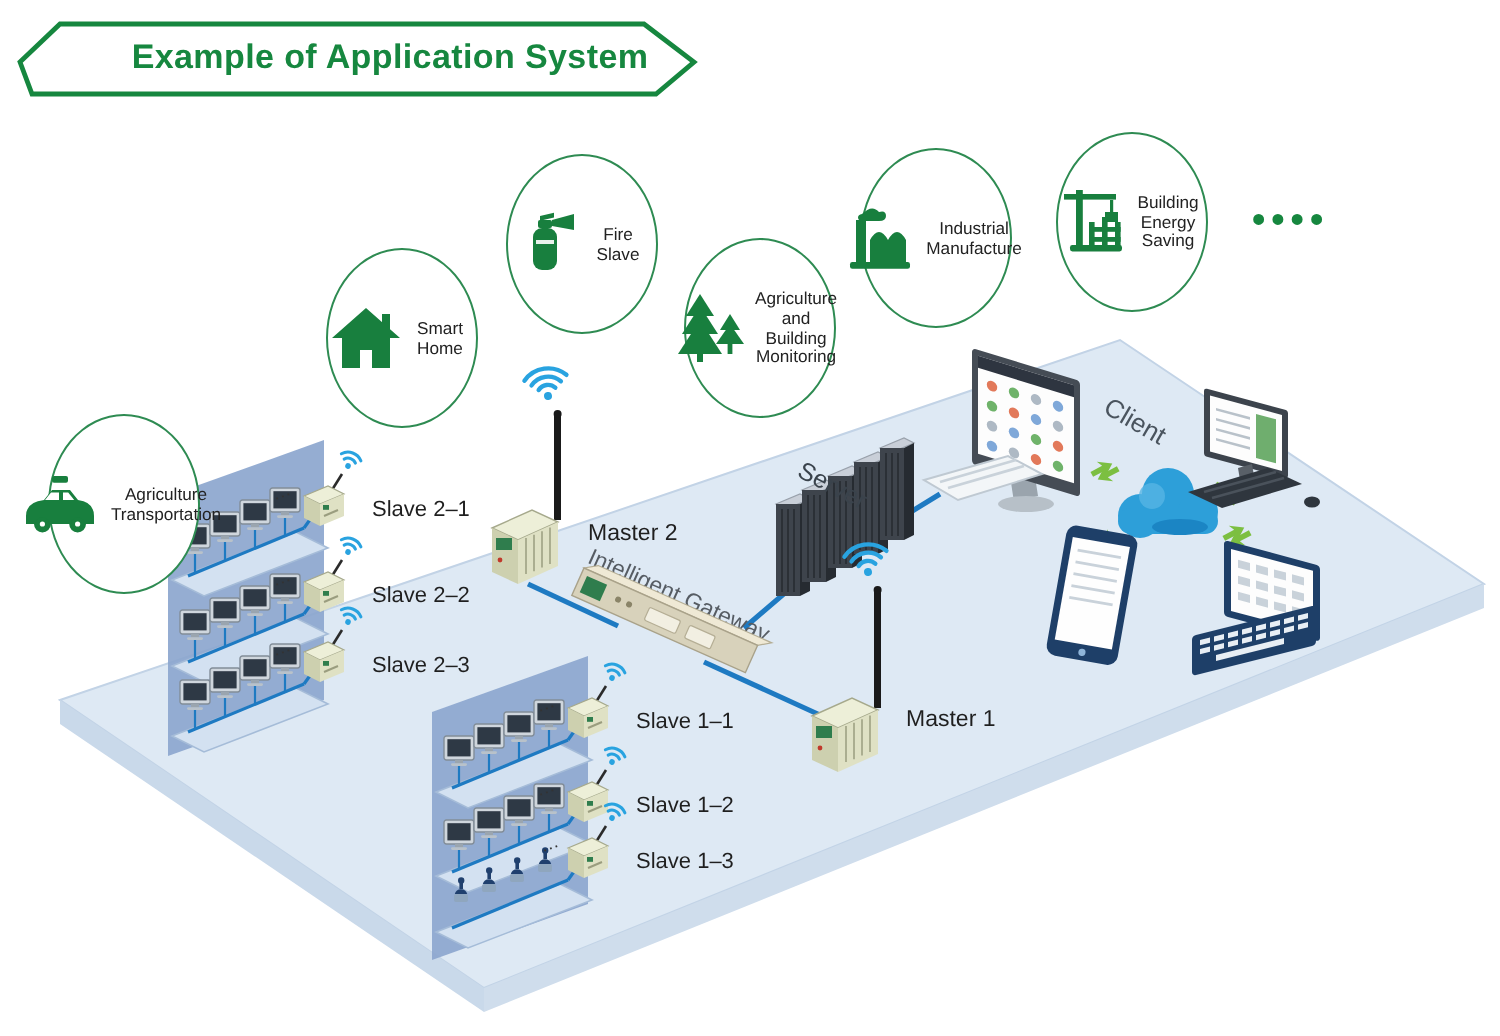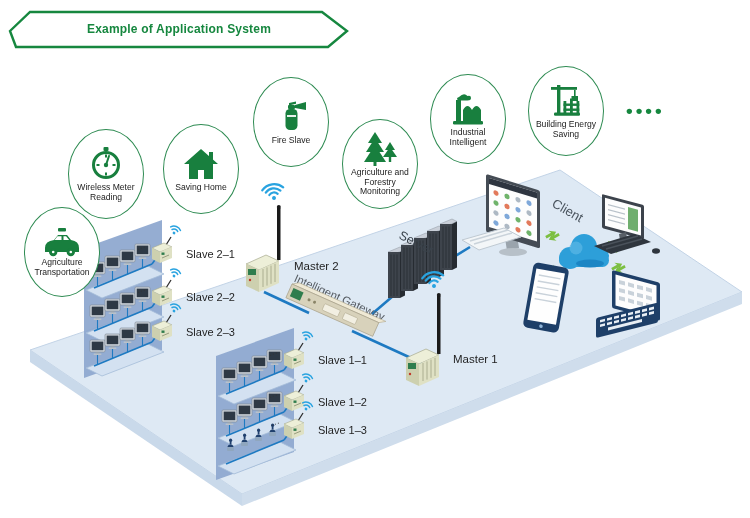--- a/index.html
+++ b/index.html
@@ -1,25 +1,25 @@
 <!DOCTYPE html>
 <html><head>
 <meta charset="utf-8">
 <style>
   html,body{margin:0;padding:0;background:#fff;}
   .stage{position:relative;width:750px;height:518px;background:#ffffff;overflow:hidden;
          font-family:"Liberation Sans",sans-serif;}
   .diagram-svg{position:absolute;left:0;top:0;}
   .banner{position:absolute;left:6px;top:6px;width:346px;height:46px;}
   .banner svg{position:absolute;left:0;top:0;}
-  .banner-text{position:absolute;left:0;top:0;width:100%;height:100%;
+  .banner-text{position:absolute;left:16px;top:0;width:100%;height:100%;
     display:flex;align-items:center;justify-content:center;
-    color:#16873F;font-size:12px;font-weight:bold;letter-spacing:.2px;}
+    color:#16873F;font-size:17px;font-weight:bold;letter-spacing:.2px;}
   .app-circle{position:absolute;width:76px;height:90px;border:1.6px solid #2E8B52;
-    border-radius:50%;background:#fff;display:flex;flex-direction:column;
+    border-radius:50%;background:#fff;display:flex;flex-direction:row;
     align-items:center;justify-content:center;box-sizing:border-box;z-index:5;}
   .app-icon{flex:0 0 auto;}
   .app-label{font-size:8.6px;line-height:1.15;text-align:center;color:#222;
     padding:1px 4px 0 4px;font-weight:500;}
   .more-dots{position:absolute;left:626px;top:100px;color:#16873F;font-size:19px;
     font-weight:bold;letter-spacing:3px;z-index:5;}
   text{font-family:"Liberation Sans",sans-serif;}
 </style>
 </head>
 <body>
@@ -309,44 +309,29 @@
     </g>
   </svg>
 
   <div class="banner">
     <svg width="346" height="46" viewBox="0 0 346 46">
       <polygon points="4,25 24,6 316,6 341,25 322,41 10,41" fill="#FFFFFF" stroke="#16873F" stroke-width="2.4"></polygon>
     </svg>
     <span class="banner-text">Example of Application System</span>
   </div>
 
-  <div class="app-circle" style="left:68px;top:129px">
-    <svg class="app-icon" width="36" height="36" viewBox="0 0 36 36">
-      <g fill="#187F3E">
-        <rect x="15.5" y="1" width="5" height="4" rx="1"></rect>
-        <circle cx="18" cy="19" r="12.5" fill="none" stroke="#187F3E" stroke-width="3"></circle>
-        <rect x="17" y="8.5" width="2" height="3"></rect>
-        <rect x="17" y="26.5" width="2" height="3"></rect>
-        <rect x="8.5" y="18" width="3" height="2"></rect>
-        <rect x="24.5" y="18" width="3" height="2"></rect>
-        <circle cx="18" cy="19" r="2.2"></circle>
-        <path d="M18 19 L21 10" stroke="#187F3E" stroke-width="2" stroke-linecap="round"></path>
-      </g>
-    </svg>
-    <div class="app-label">Wireless Meter Reading</div>
-  </div>
 
   <div class="app-circle" style="left:163px;top:124px">
     <svg class="app-icon" width="38" height="36" viewBox="0 0 38 36">
       <g fill="#187F3E">
         <rect x="27" y="6" width="4" height="8"></rect>
         <path d="M19 3 L36 18 H31 V33 H22 V24 H16 V33 H7 V18 H2 Z"></path>
       </g>
     </svg>
-    <div class="app-label">Saving Home</div>
+    <div class="app-label">Smart Home</div>
   </div>
 
   <div class="app-circle" style="left:253px;top:77px">
     <svg class="app-icon" width="36" height="36" viewBox="0 0 36 36">
       <g fill="#187F3E">
         <path d="M22 6 L33 3 V11 L22 9 Z"></path>
         <path d="M16 4 l7 -1.6 v2.4 l-7 1.6 z"></path>
         <rect x="15" y="6" width="7" height="4" rx="1"></rect>
         <rect x="12.5" y="10" width="12" height="21" rx="4.5"></rect>
         <rect x="14" y="16" width="9" height="2" fill="#FFFFFF" opacity="0.9"></rect>
@@ -360,33 +345,33 @@
       <g fill="#187F3E">
         <polygon points="13,1 20,12 6,12"></polygon>
         <polygon points="13,7 22,21 4,21"></polygon>
         <polygon points="13,14 24,31 2,31"></polygon>
         <rect x="11.5" y="31" width="3" height="4"></rect>
         <polygon points="28,11 33,19 23,19"></polygon>
         <polygon points="28,16 35,26 21,26"></polygon>
         <rect x="26.8" y="26" width="2.4" height="5"></rect>
       </g>
     </svg>
-    <div class="app-label">Agriculture and Forestry Monitoring</div>
+    <div class="app-label">Agriculture and Building Monitoring</div>
   </div>
 
   <div class="app-circle" style="left:430px;top:74px">
     <svg class="app-icon" width="38" height="36" viewBox="0 0 38 36">
       <g fill="#187F3E">
         <path d="M10 6 q5 -5 8.5 -1 q3.5 -1 3.5 2 q0 2.5 -3.5 2.5 h-8 q-2.5 0 -2.5 -1.8 q0 -1.2 2 -1.7 z"></path>
         <rect x="7" y="9" width="5" height="22"></rect>
         <path d="M14 31 V19 Q18.5 11 23 19 Q27.5 11 32 19 V31 Z"></path>
         <rect x="4" y="30" width="30" height="3.4" rx="1.2"></rect>
       </g>
     </svg>
-    <div class="app-label">Industrial Intelligent</div>
+    <div class="app-label">Industrial Manufacture</div>
   </div>
 
   <div class="app-circle" style="left:528px;top:66px">
     <svg class="app-icon" width="36" height="36" viewBox="0 0 36 36">
       <g fill="#187F3E">
         <rect x="3" y="4" width="26" height="2.8"></rect>
         <rect x="9" y="2" width="3.4" height="28"></rect>
         <rect x="26" y="7" width="1.6" height="6"></rect>
         <rect x="23.5" y="13" width="6.5" height="5"></rect>
         <rect x="15.5" y="18" width="2.8" height="12"></rect>

